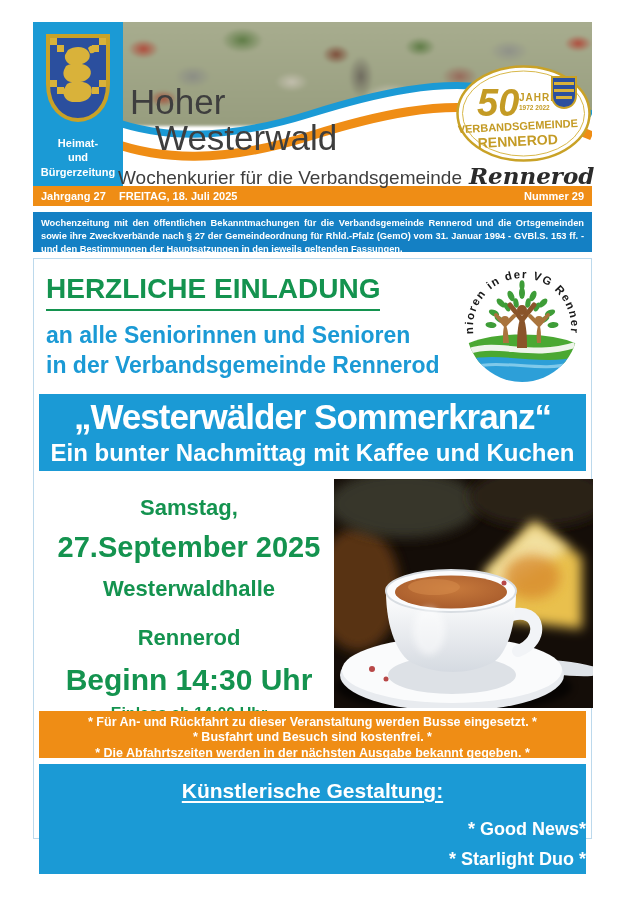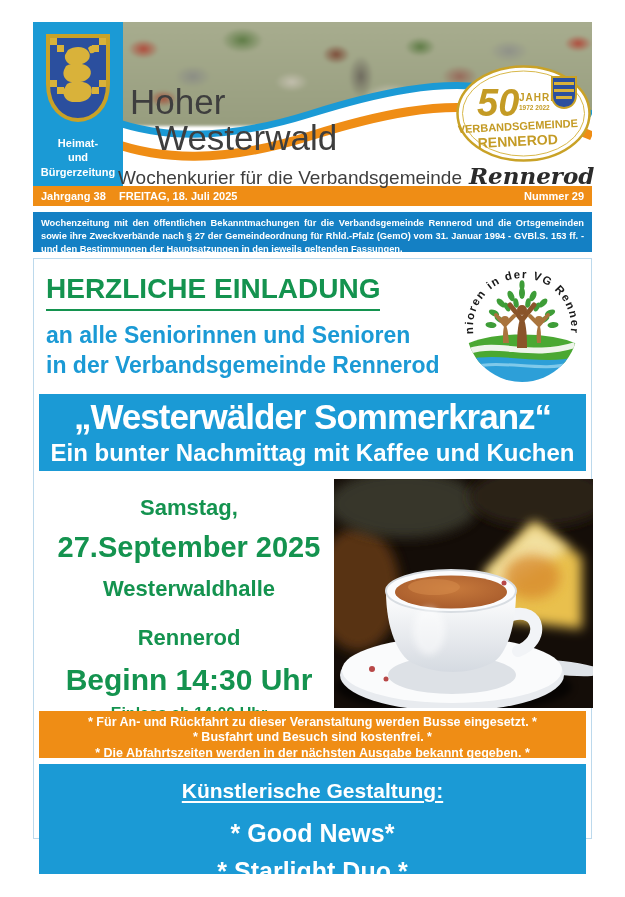--- a/index.html
+++ b/index.html
@@ -78,21 +78,21 @@
 
   .coffee-photo{position:absolute;left:300px;top:220px;width:259px;height:229px;overflow:hidden;}
 
   .banner-orange{position:absolute;left:5px;top:452px;width:547px;height:47px;
     background:#ef8d15;color:#ffffff;text-align:center;font-weight:bold;
     font-size:12.5px;line-height:1.22;box-sizing:border-box;padding-top:4px;}
 
   .artists-box{position:absolute;left:5px;top:505px;width:547px;height:110px;
     background:#1b9ad5;color:#ffffff;text-align:center;font-weight:bold;}
   .art-heading{font-size:21px;margin-top:15px;text-decoration:underline;text-underline-offset:3px;}
-  .art-line{font-size:25px;margin-top:9px;}
+  .art-line{font-size:18px;margin-top:9px;text-align:right;}
   .art-line.first{margin-top:16px;}
 </style>
 </head>
 <body>
 
 <div class="page">
 
   <div class="masthead">
 
     <div class="photo-strip">
@@ -150,21 +150,21 @@
       <g transform="translate(96,12)">
         <path d="M1,1 H25 V19 C25,28 19,32 13,32 C7,32 1,28 1,19 Z" fill="#2b4f9e" stroke="#c9a227" stroke-width="2"></path>
         <rect x="3" y="6" width="20" height="3" fill="#d9b23a"></rect>
         <rect x="3" y="13" width="20" height="3" fill="#d9b23a"></rect>
         <rect x="5" y="20" width="16" height="3" fill="#d9b23a"></rect>
       </g>
     </svg>
   </div>
 
   <div class="date-bar">
-    <span class="jg">Jahrgang 38</span>
+    <span class="jg">Jahrgang 27</span>
     <span class="dt">FREITAG, 18. Juli 2025</span>
     <span class="nr">Nummer 29</span>
   </div>
 
   <div class="info-box">Wochenzeitung mit den öffentlichen Bekanntmachungen für die Verbandsgemeinde Rennerod und die Ortsgemeinden sowie ihre Zweckverbände nach § 27 der Gemeindeordnung für Rhld.-Pfalz (GemO) vom 31. Januar 1994 - GVBl.S. 153 ff. - und den Bestimmungen der Hauptsatzungen in den jeweils geltenden Fassungen.</div>
 
   <div class="main-box">
 
     <div class="inv-heading">HERZLICHE EINLADUNG</div>
 

